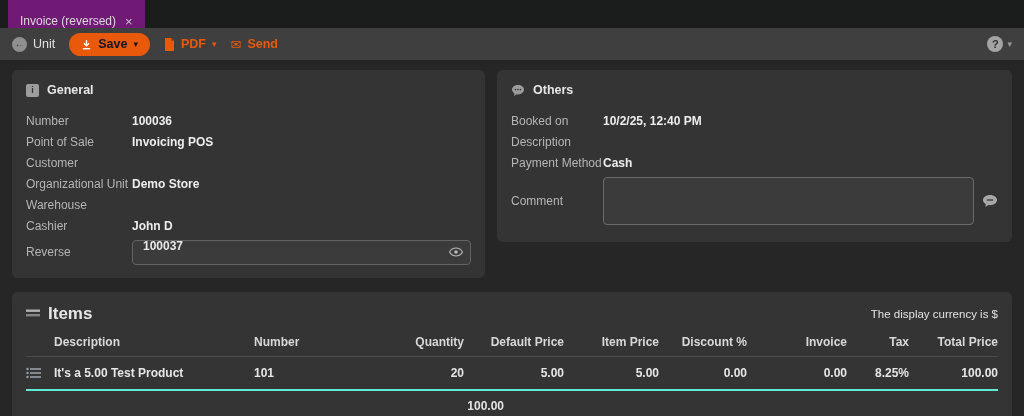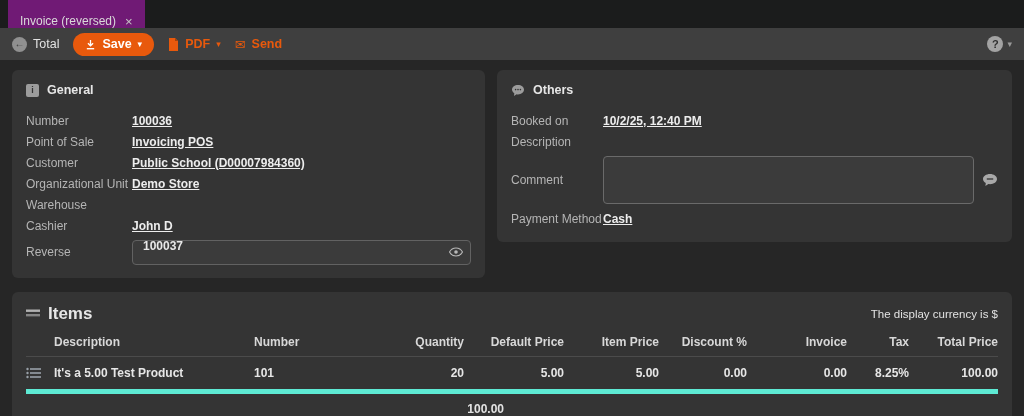--- a/index.html
+++ b/index.html
@@ -20,21 +20,21 @@
   .tab-close { color:#c7c7c7; font-size:13px; line-height:1; cursor:pointer; }
   
   .toolbar { height:32px; background:#3f3f3f; display:flex; align-items:center; gap:14px; padding:0 12px; }
   .tb-btn { display:flex; align-items:center; gap:6px; cursor:pointer; font-size:12.5px; }
   .back-btn { color:#e2e2e2; }
   .circle-ic {
     width:15px; height:15px; border-radius:50%; background:#909090; color:#3a3a3a;
     display:flex; align-items:center; justify-content:center; font-size:10px; font-weight:bold; line-height:1;
   }
   .save-btn {
-    background:#e8590c; color:#ffffff; border:none; border-radius:13px;
+    background:#e8590c; color:#0f172a; border:none; border-radius:13px;
     height:23px; padding:0 12px; display:flex; align-items:center; gap:6px;
     font-size:12.5px; font-weight:600; cursor:pointer;
     font-family:"Liberation Sans","DejaVu Sans",sans-serif;
   }
   .orange-btn { color:#e8590c; font-weight:600; }
   .chev { font-size:9px; line-height:1; }
   .tb-spacer { flex:1; }
   .help-wrap { display:flex; align-items:center; gap:4px; cursor:pointer; }
   .help-circle {
     width:16px; height:16px; border-radius:50%; background:#a3a3a3; color:#2f2f2f;
@@ -49,21 +49,21 @@
   .others-panel { flex:1; }
   .panel-head { display:flex; align-items:center; gap:8px; color:#e6e6e6; font-weight:bold; font-size:12.5px; margin-bottom:13px; }
   .info-ic {
     width:13px; height:13px; border-radius:2px; background:#9c9c9c; color:#343434;
     display:flex; align-items:center; justify-content:center; font-size:9px; font-weight:bold;
   }
   .field-row { display:flex; align-items:center; min-height:21px; font-size:12px; }
   .f-label { color:#b5b5b5; flex:none; }
   .general-panel .f-label { width:106px; }
   .others-panel .f-label { width:92px; }
-  .f-value { color:#ededed; font-weight:600;text-decoration:underline; }
+  .f-value { color:#ededed; font-weight:600; }
   .reverse-row { margin-top:3px; }
   .input-wrap { position:relative; flex:1; }
   .text-input {
     width:100%; height:25px; background:#3b3b3b; border:1px solid #626262; border-radius:4px;
     color:#e8e8e8; font-size:12px; font-weight:600; padding:0 26px 12px 10px;
     font-family:"Liberation Sans","DejaVu Sans",sans-serif;
   }
   .eye-ic { position:absolute; right:8px; top:7px; cursor:pointer; }
   .comment-row { align-items:flex-start; margin:4px 0; }
   .comment-area-wrap { flex:1; display:flex; align-items:center; gap:8px; }
@@ -73,42 +73,42 @@
     font-family:"Liberation Sans","DejaVu Sans",sans-serif;
   }
   .bubble-btn { cursor:pointer; flex:none; display:flex; }
   
   .items-panel { padding:12px 14px 10px; }
   .items-head { display:flex; align-items:center; justify-content:space-between; margin-bottom:6px; }
   .items-title { display:flex; align-items:center; gap:8px; color:#e6e6e6; font-weight:bold; font-size:17px; }
   .currency-note { color:#e2e2e2; font-size:11.5px; }
   .igrid { display:grid; grid-template-columns:28px 200px 90px 120px 100px 95px 88px 100px 62px 1fr; align-items:center; }
   .cols-row { color:#d8d8d8; font-weight:bold; font-size:12px; padding:5px 0 7px; border-bottom:1px solid #4b4b4b; }
-  .item-row { padding:9px 0; border-bottom:5px solid #5eead4; color:#e6e6e6; font-weight:600; }
+  .item-row { padding:9px 0; border-bottom:2px solid #5eead4; color:#e6e6e6; font-weight:600; }
   .c-left { text-align:left; }
   .c-right { text-align:right; }
   .row-ic { display:flex; align-items:center; cursor:pointer; }
   .totals { margin-top:6px; }
   .total-row { display:grid; grid-template-columns:478px 1fr; padding:2.5px 0; color:#e3e3e3; }
   .total-row .t-val { text-align:right; font-weight:600; }
 </style>
 </head>
 <body>
 
 <div class="tabbar">
   <div class="tab">
     <span>Invoice (reversed)</span>
     <span class="tab-close">×</span>
   </div>
 </div>
 
 <div class="toolbar">
   <div class="tb-btn back-btn">
     <span class="circle-ic">←</span>
-    <span>Total</span>
+    <span>Unit</span>
   </div>
   <button class="save-btn">
     <span style="display:flex;">
       <svg width="11" height="11" viewBox="0 0 12 12">
           <path d="M6 1v6M3.2 4.6 6 7.4 8.8 4.6" stroke="#fff" stroke-width="1.4" fill="none"></path>
           <path d="M2 10.6h8" stroke="#fff" stroke-width="1.5"></path>
         </svg>
     </span>
     <span>Save</span>
     <span class="chev">▾</span>
@@ -145,21 +145,20 @@
       <div class="field-row">
         <span class="f-label">Number</span>
         <span class="f-value">100036</span>
       </div>
       <div class="field-row">
         <span class="f-label">Point of Sale</span>
         <span class="f-value">Invoicing POS</span>
       </div>
       <div class="field-row">
         <span class="f-label">Customer</span>
-        <span class="f-value">Public School (D00007984360)</span>
       </div>
       <div class="field-row">
         <span class="f-label">Organizational Unit</span>
         <span class="f-value">Demo Store</span>
       </div>
       <div class="field-row">
         <span class="f-label">Warehouse</span>
         <span class="f-value"></span>
       </div>
       <div class="field-row">
@@ -193,35 +192,35 @@
         <span>Others</span>
       </div>
       <div class="field-row">
         <span class="f-label">Booked on</span>
         <span class="f-value">10/2/25, 12:40 PM</span>
       </div>
       <div class="field-row">
         <span class="f-label">Description</span>
         <span class="f-value"></span>
       </div>
+      <div class="field-row">
+        <span class="f-label">Payment Method</span>
+        <span class="f-value">Cash</span>
+      </div>
       <div class="field-row comment-row">
         <span class="f-label" style="align-self:center;">Comment</span>
         <span class="comment-area-wrap">
           <textarea class="comment-area" style=""></textarea>
           <span class="bubble-btn">
             <svg width="16" height="14" viewBox="0 0 16 14">
                 <path d="M8 1C4.1 1 1 3.2 1 6c0 1.7 1.1 3.2 2.8 4.1L3.4 13l3-2c.5.1 1 .15 1.6.15 3.9 0 7-2.3 7-5.15C15 3.2 11.9 1 8 1z" fill="#a8a8a8"></path>
                 <rect x="4.8" y="5.2" width="6.4" height="1.6" fill="#4a4a4a"></rect>
               </svg>
           </span>
         </span>
-      </div>
-      <div class="field-row">
-        <span class="f-label">Payment Method</span>
-        <span class="f-value">Cash</span>
       </div>
     </div>
   </div>
 
   <div class="panel items-panel">
     <div class="items-head">
       <div class="items-title">
         <span style="display:flex;">
           <svg width="14" height="9" viewBox="0 0 14 9">
               <rect y="0.5" width="14" height="2.4" fill="#b2b2b2"></rect>

